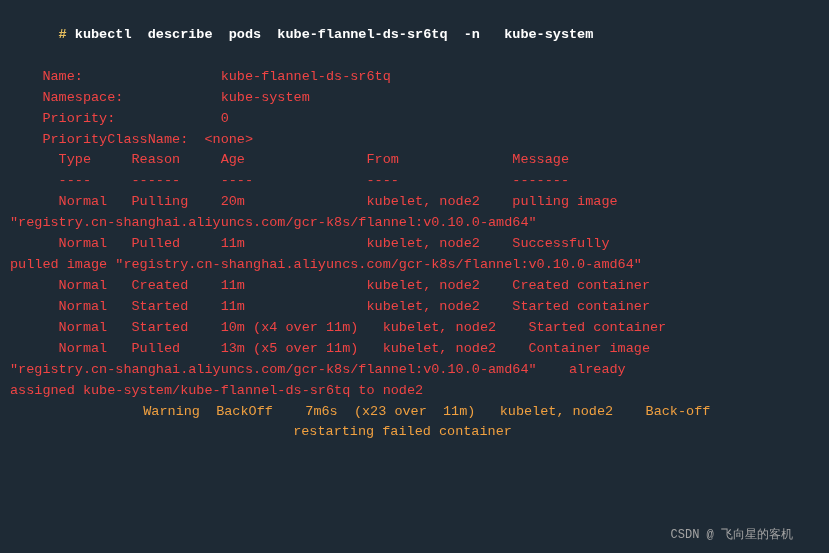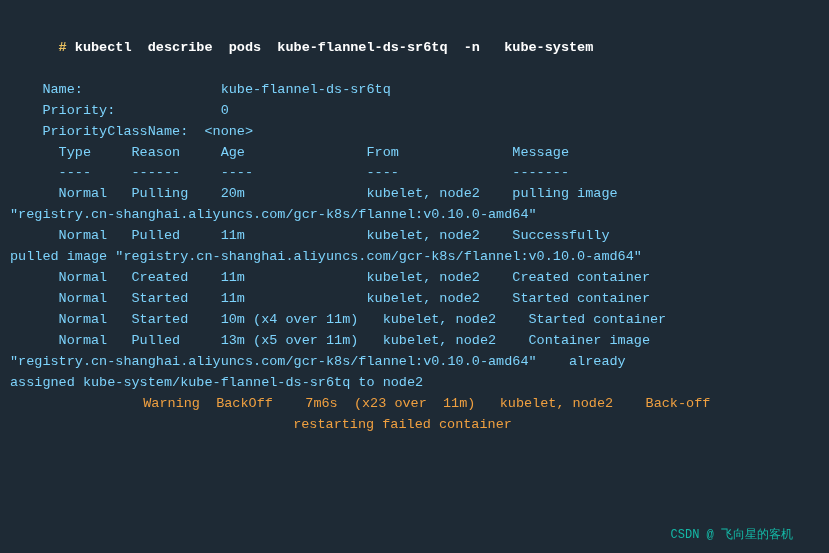--- a/index.html
+++ b/index.html
@@ -10,61 +10,62 @@
       font-family: 'Courier New', Courier, monospace;
       font-size: 13.5px;
       color: #c8d8e8;
       overflow: hidden;
       position: relative;
     }
     .terminal {
       width: 805px;
       height: 553px;
       background-color: #1e2a35;
-      padding: 17px 10px 8px 10px;
+      padding: 4px 10px 8px 10px;
       overflow: hidden;
       position: relative;
     }
     .line {
       white-space: pre;
       line-height: 1.55;
-      color: #7dd3fc;
+      color: #ef4444;
     }
     .line.bold-command {
       font-weight: bold;
       color: #ffffff;
     }
     .highlight-hash {
       color: #e8c060;
       font-weight: bold;
     }
     .warning-text {
       color: #f0a040;
       text-align: center;
     }
     .watermark {
       position: absolute;
       bottom: 10px;
       right: 12px;
       font-size: 12px;
-      color: #14b8a6;
+      color: #a3a3a3;
       font-family: 'Courier New', Courier, monospace;
     }
   </style>
 </head>
 <body>
 
 <div class="terminal">
   <div>
 
     <div class="line bold-command">
       <span class="highlight-hash">#</span><span> kubectl  describe  pods  kube-flannel-ds-sr6tq  -n   kube-system</span>
     </div>
 
     <div class="line">    Name:                 kube-flannel-ds-sr6tq</div>
+    <div class="line">    Namespace:            kube-system</div>
     <div class="line">    Priority:             0</div>
     <div class="line">    PriorityClassName:  &lt;none&gt;</div>
     <div class="line">      Type     Reason     Age               From              Message</div>
     <div class="line">      ----     ------     ----              ----              -------</div>
     <div class="line">      Normal   Pulling    20m               kubelet, node2    pulling image</div>
     <div class="line">"registry.cn-shanghai.aliyuncs.com/gcr-k8s/flannel:v0.10.0-amd64"</div>
     <div class="line">      Normal   Pulled     11m               kubelet, node2    Successfully</div>
     <div class="line">pulled image "registry.cn-shanghai.aliyuncs.com/gcr-k8s/flannel:v0.10.0-amd64"</div>
     <div class="line">      Normal   Created    11m               kubelet, node2    Created container</div>
     <div class="line">      Normal   Started    11m               kubelet, node2    Started container</div>

